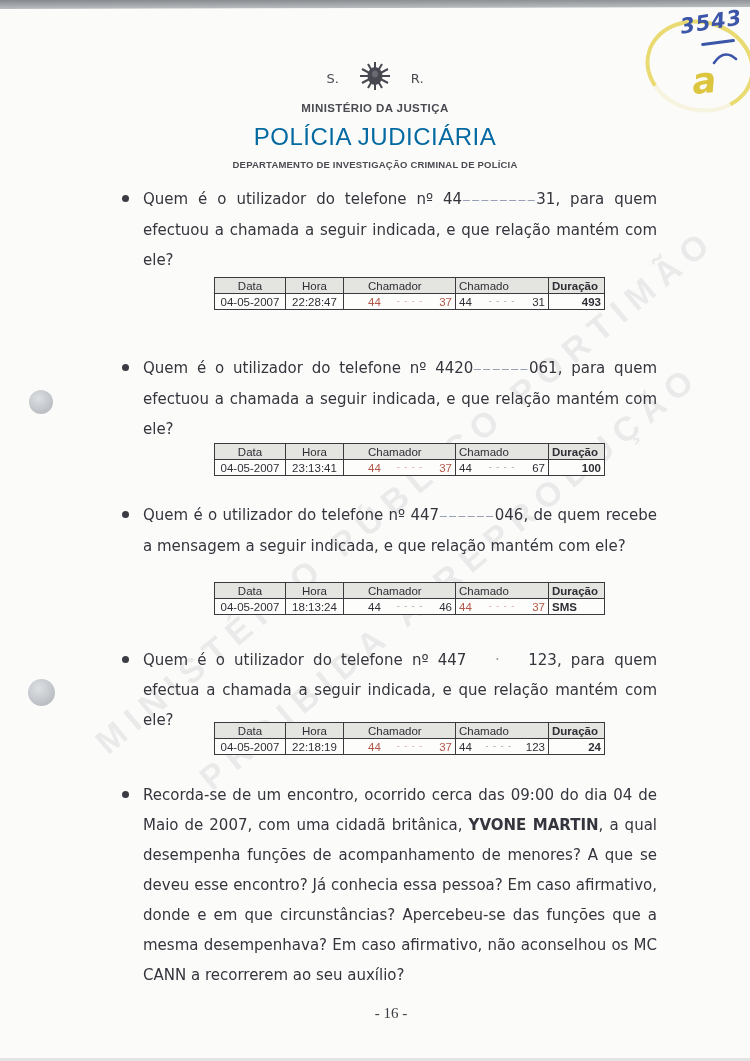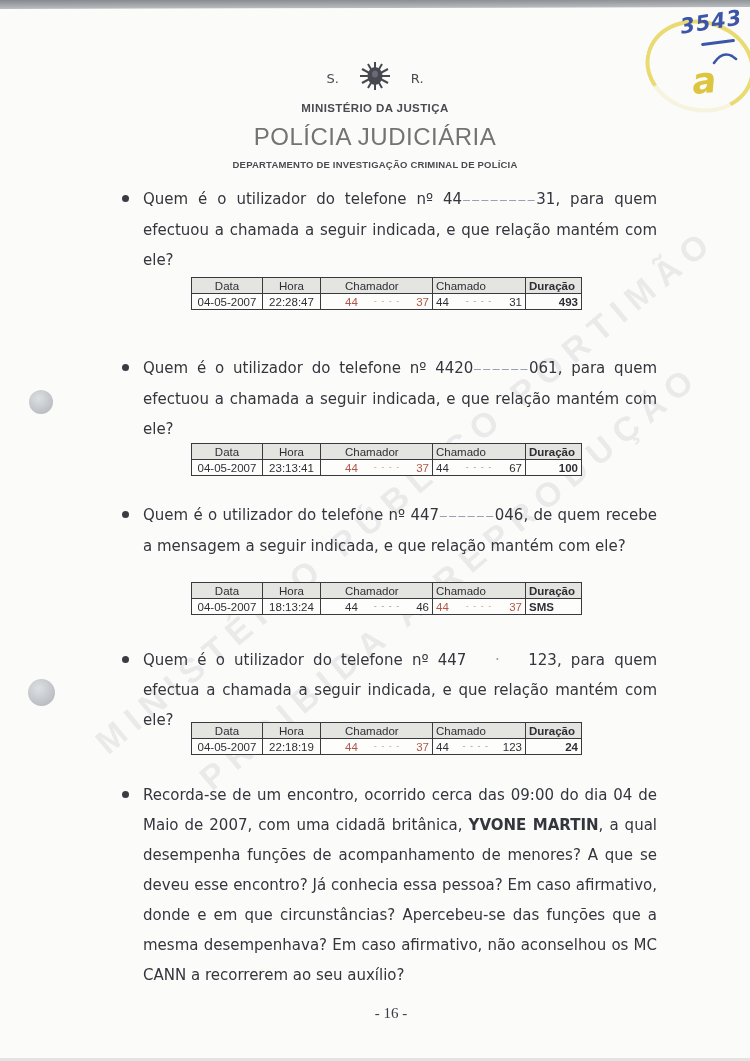--- a/index.html
+++ b/index.html
@@ -27,21 +27,21 @@
   .hw-caret{position:absolute;left:712px;top:50px;}
   .hw-letter{position:absolute;left:692px;top:60px;font-size:36px;font-style:italic;font-weight:bold;
     color:#ddc63f;transform:rotate(-6deg);}
 
   
   .doc-header{position:absolute;top:58px;left:0;width:100%;text-align:center;color:#45464c;}
   .crest-row{display:flex;align-items:center;justify-content:center;gap:14px;}
   .crest-initial{font-size:13px;color:#4a4b52;}
   .ministry{margin-top:4px;font-size:11.5px;font-weight:bold;letter-spacing:0.4px;color:#4a4b52;
     font-family:"Liberation Sans",sans-serif;}
-  .pj-title{margin-top:9px;font-size:24px;letter-spacing:0.5px;color:#737373;
+  .pj-title{margin-top:9px;font-size:24px;letter-spacing:0.5px;color:#0369a1;
     font-family:"Liberation Sans",sans-serif;}
   .department{margin-top:8px;font-size:9.5px;font-weight:bold;letter-spacing:0.2px;color:#4a4b52;
     font-family:"Liberation Sans",sans-serif;}
 
   
   .wm{position:absolute;white-space:nowrap;font-size:34px;font-weight:bold;letter-spacing:9px;
     color:rgba(112,118,134,0.12);transform:rotate(-40deg);transform-origin:0 0;
     font-family:"Liberation Sans",sans-serif;pointer-events:none;}
   .wm1{left:88px;top:732px;}
   .wm2{left:192px;top:768px;}
@@ -49,21 +49,21 @@
   
   .q-block{position:absolute;left:120px;width:537px;}
   .bullet{position:absolute;left:2px;top:11px;width:7px;height:7px;border-radius:50%;background:#3a3b43;}
   .q-text{margin-left:23px;font-size:15px;line-height:30px;text-align:justify;color:#34353d;}
   .q0{top:184px;} .q1{top:353px;} .q2{top:500px;} .q3{top:645px;} .q4{top:780px;}
   .ph-mid{color:#8c93ad;font-size:13px;letter-spacing:1px;}
   .ph-gap{display:inline-block;min-width:62px;text-align:center;color:#9aa0a8;}
   .bold-name{font-weight:bold;}
 
   
-  .tbl-wrap{position:absolute;left:191px;}
+  .tbl-wrap{position:absolute;left:214px;}
   .t0{top:277px;} .t1{top:443px;} .t2{top:582px;} .t3{top:722px;}
   table{border-collapse:collapse;font-family:"Liberation Sans",sans-serif;font-size:11.5px;color:#2e2f35;}
   th,td{border:1.4px solid #3a3a3e;padding:0 3px;height:15px;font-weight:normal;text-align:left;
     white-space:nowrap;overflow:hidden;}
   th{background:#e4e4e1;}
   td{background:#fdfdfc;}
   .c-data{width:64px;text-align:center;}
   .c-hora{width:51px;text-align:center;}
   .c-chamador{width:84px;padding-left:24px;}
   .c-chamado{width:86px;}

